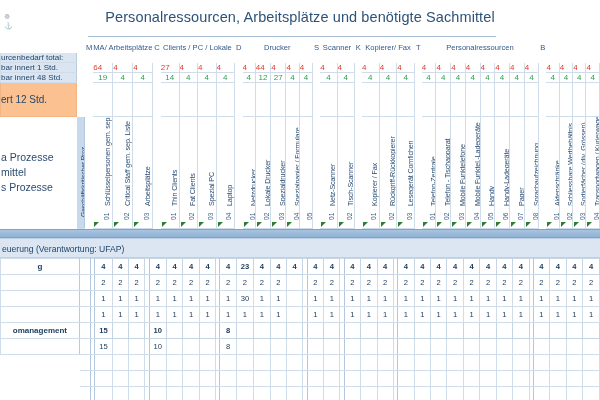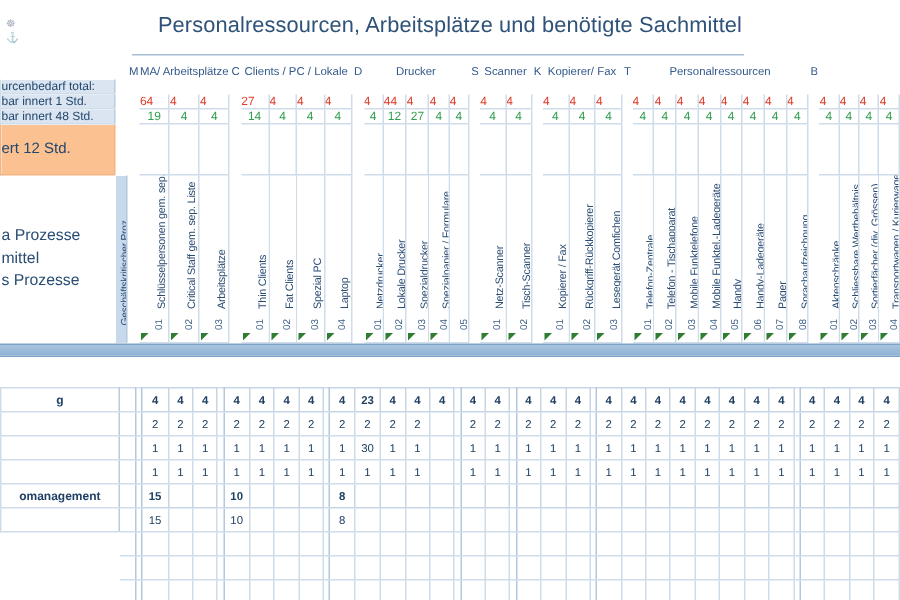--- a/index.html
+++ b/index.html
@@ -602,20 +602,21 @@
         <span class="flt"></span>
         <div class="idxrot">04</div>
       </td>
           </tr>
         </tbody>
       </table>
   </div>
 
   <div class="band-blue" style="top:229px;height:9px"></div>
 
+  <div class="section-hdr" style="top:238px">euerung (Verantwortung: UFAP)</div>
 
   <div class="bottom-block">
     <table class="grid2" id="bot-grid">
         <colgroup>
           <col style="width:85px">
           <col style="width:14px">
           <col style="width:5px">
           <col style="width:19.4px">
           <col style="width:19.4px">
           <col style="width:19.4px">

